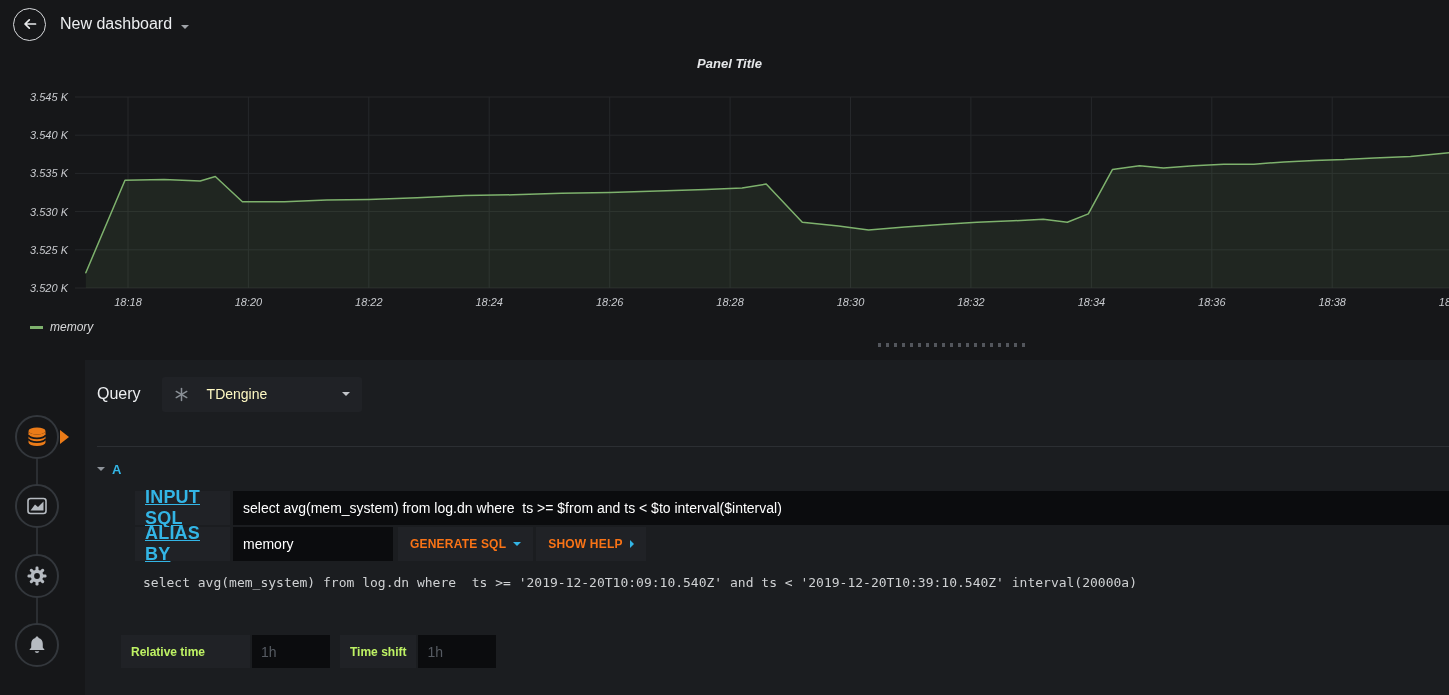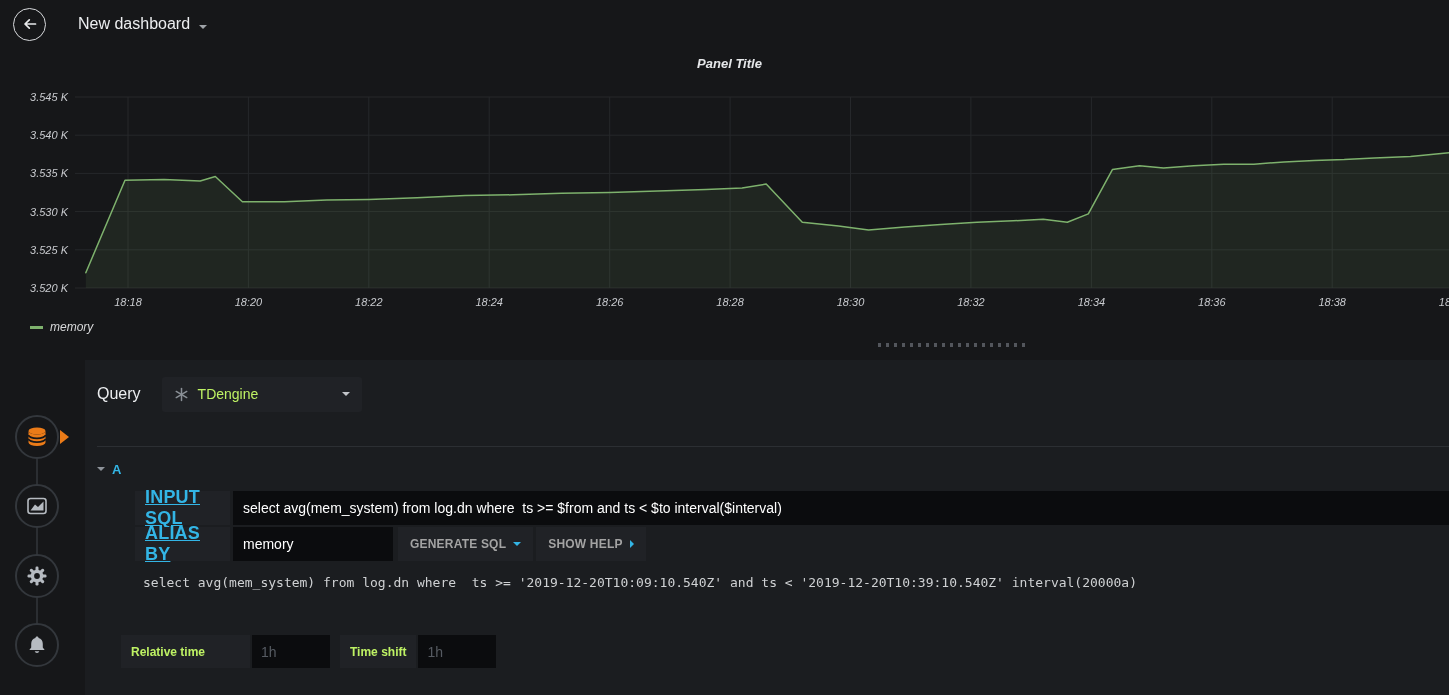--- a/index.html
+++ b/index.html
@@ -1,21 +1,21 @@
 <!DOCTYPE html>
 <html><head>
 <meta charset="utf-8">
 <style>
   * { box-sizing:border-box; margin:0; padding:0; }
   html,body { width:1449px; height:695px; }
   body { background:#161719; font-family:"Liberation Sans",sans-serif; color:#d8d9da; overflow:hidden; }
 
   .topbar { height:48px; display:flex; align-items:center; padding-left:13px; }
   .back-btn { width:33px; height:33px; border:1.5px solid #d8dadd; border-radius:50%; display:flex; align-items:center; justify-content:center; cursor:pointer; flex:none; background:transparent; }
-  .dash-title { margin-left:32px; font-size:16px; font-weight:500; color:#eceef0; cursor:pointer; }
+  .dash-title { margin-left:14px; font-size:16px; font-weight:500; color:#eceef0; cursor:pointer; }
   .caret-down { width:0; height:0; border-left:4px solid transparent; border-right:4px solid transparent; border-top:4.5px solid #9fa3a8; display:inline-block; }
   .title-caret { margin-left:9px; margin-top:5px; }
 
   .panel { margin-left:10px; width:1439px; height:292px;font-style:italic; }
   .panel-title { height:26px; padding-top:8px; text-align:center; font-size:13px; font-weight:700; color:#e6e8ea; cursor:pointer; }
   .chart-svg { display:block; overflow:hidden; }
   svg.chart-svg text { fill:#c9cbcf; font-size:11px; font-family:"Liberation Sans",sans-serif; }
   .legend { height:26px; display:flex; align-items:center; gap:7px; padding-left:20px; font-size:12px; color:#d8d9da; }
   .legend-dash { width:13px; height:3px; background:#7eb26d; }
 
@@ -24,35 +24,35 @@
   .editor { margin-top:13px; height:335px; display:flex; }
   .tabs-strip { width:85px; position:relative; flex:none; }
   .tabs-line { position:absolute; left:36px; top:77px; width:2px; height:208px; background:#2b2e32; }
   .tab-circle { position:absolute; left:15px; width:44px; height:44px; border-radius:50%; border:2px solid #33373c; background:#161719; display:flex; align-items:center; justify-content:center; cursor:pointer; }
   .tab-arrow { position:absolute; left:60px; top:70px; width:0; height:0; border-top:7px solid transparent; border-bottom:7px solid transparent; border-left:9px solid #eb7b18; }
 
   .editor-main { flex:1; background:#1b1d20; padding:16px 0 4px 12px; }
   .query-header { display:flex; align-items:center; height:36px; }
   .query-title { font-size:16px; font-weight:500; color:#eceef0; margin-right:21px; }
   .ds-picker { width:200px; height:35px; background:#202226; border-radius:3px; display:flex; align-items:center; padding:0 12px; cursor:pointer; }
-  .ds-name { font-size:14px; font-weight:500; color:#bef264; margin-left:9px; }
+  .ds-name { font-size:14px; font-weight:500; color:#fef9c3; margin-left:18px; }
   .ds-caret { margin-left:auto; border-top-color:#c3c6ca; }
 
   .query-a { margin-top:34px; border-top:1px solid #2c2f33; padding-top:10px; }
   .ref-row { display:flex; align-items:center; height:24px; margin-bottom:10px; cursor:pointer; width:60px; }
   .ref-caret { border-top-color:#8e939a; margin-right:7px; }
   .ref-id { color:#33b5e5; font-size:13px; font-weight:700; }
 
   .rows { margin-left:38px; }
   .form-row { display:flex; height:34px; margin-bottom:2px; }
   .form-label { width:95px; flex:none; background:#202226; color:#33b5e5; font-size:18px; font-weight:700; display:flex; align-items:center; padding:0 10px; margin-right:3px; letter-spacing:0.2px;text-decoration:underline; }
   input { outline:none; }
   .sql-input { flex:1; background:#0b0c0e; border:none; color:#ffffff; font-size:14px; padding:0 10px; font-family:"Liberation Sans",sans-serif; }
   .alias-input { width:160px; background:#0b0c0e; border:none; color:#ffffff; font-size:14px; padding:0 10px; font-family:"Liberation Sans",sans-serif; }
-  .blue-btn { display:flex; align-items:center; background:#202226; color:#a3a3a3; font-size:12px; font-weight:700; padding:0 12px; cursor:pointer; letter-spacing:0.2px; }
+  .blue-btn { display:flex; align-items:center; background:#202226; color:#f97316; font-size:12px; font-weight:700; padding:0 12px; cursor:pointer; letter-spacing:0.2px; }
   .gen-btn { margin-left:5px; }
   .help-btn { margin-left:3px; }
   .btn-caret-down { margin-left:7px; border-top-color:#33b5e5; }
   .caret-right { width:0; height:0; border-top:4px solid transparent; border-bottom:4px solid transparent; border-left:4.5px solid #33b5e5; display:inline-block; margin-left:7px; }
 
   .sql-preview { margin:14px 0 0 38px; padding-left:8px; font-family:"DejaVu Sans Mono",monospace; font-size:13px; color:#cfd1d3; white-space:pre; }
 
   .time-row { display:flex; margin-left:24px; margin-top:45px; height:33px; }
   .time-label { background:#202226; color:#bef264; font-size:12px; font-weight:700; display:flex; align-items:center; padding:0 10px; margin-right:2px; }
   .rel-label { width:129px; }

